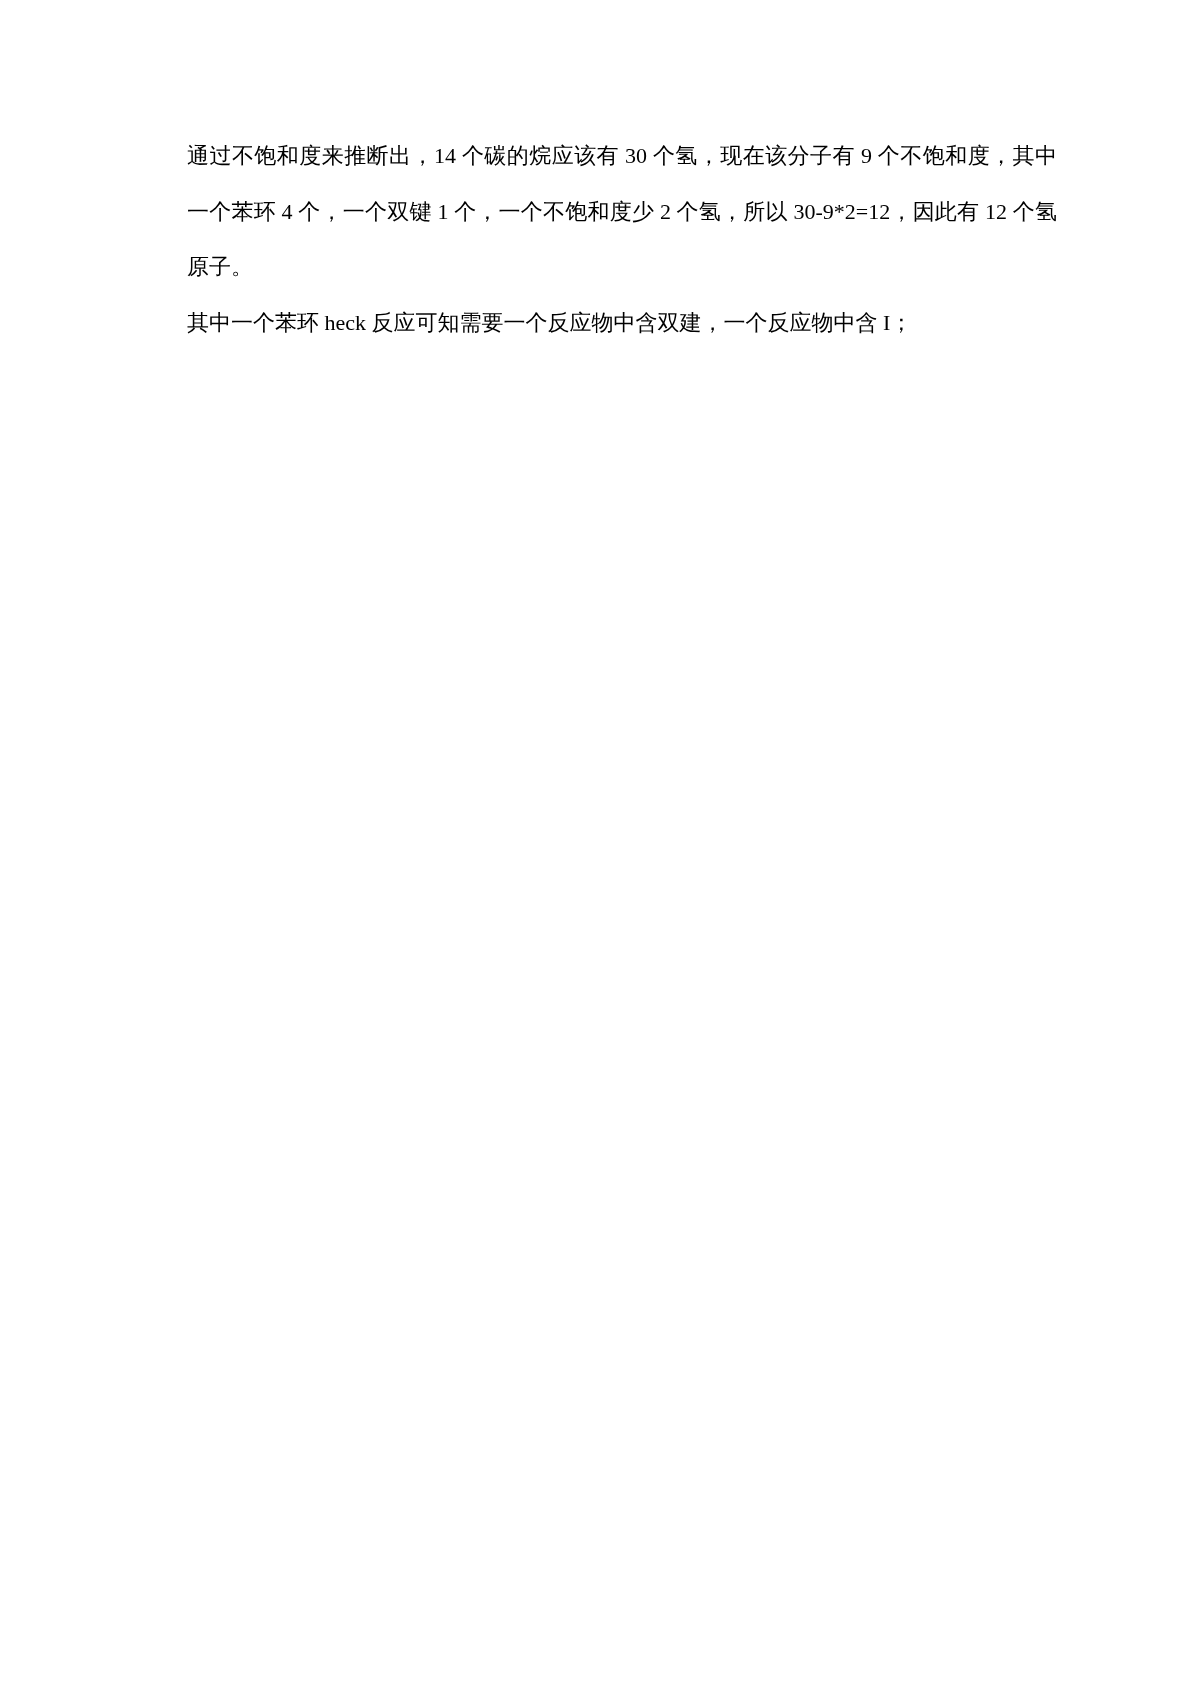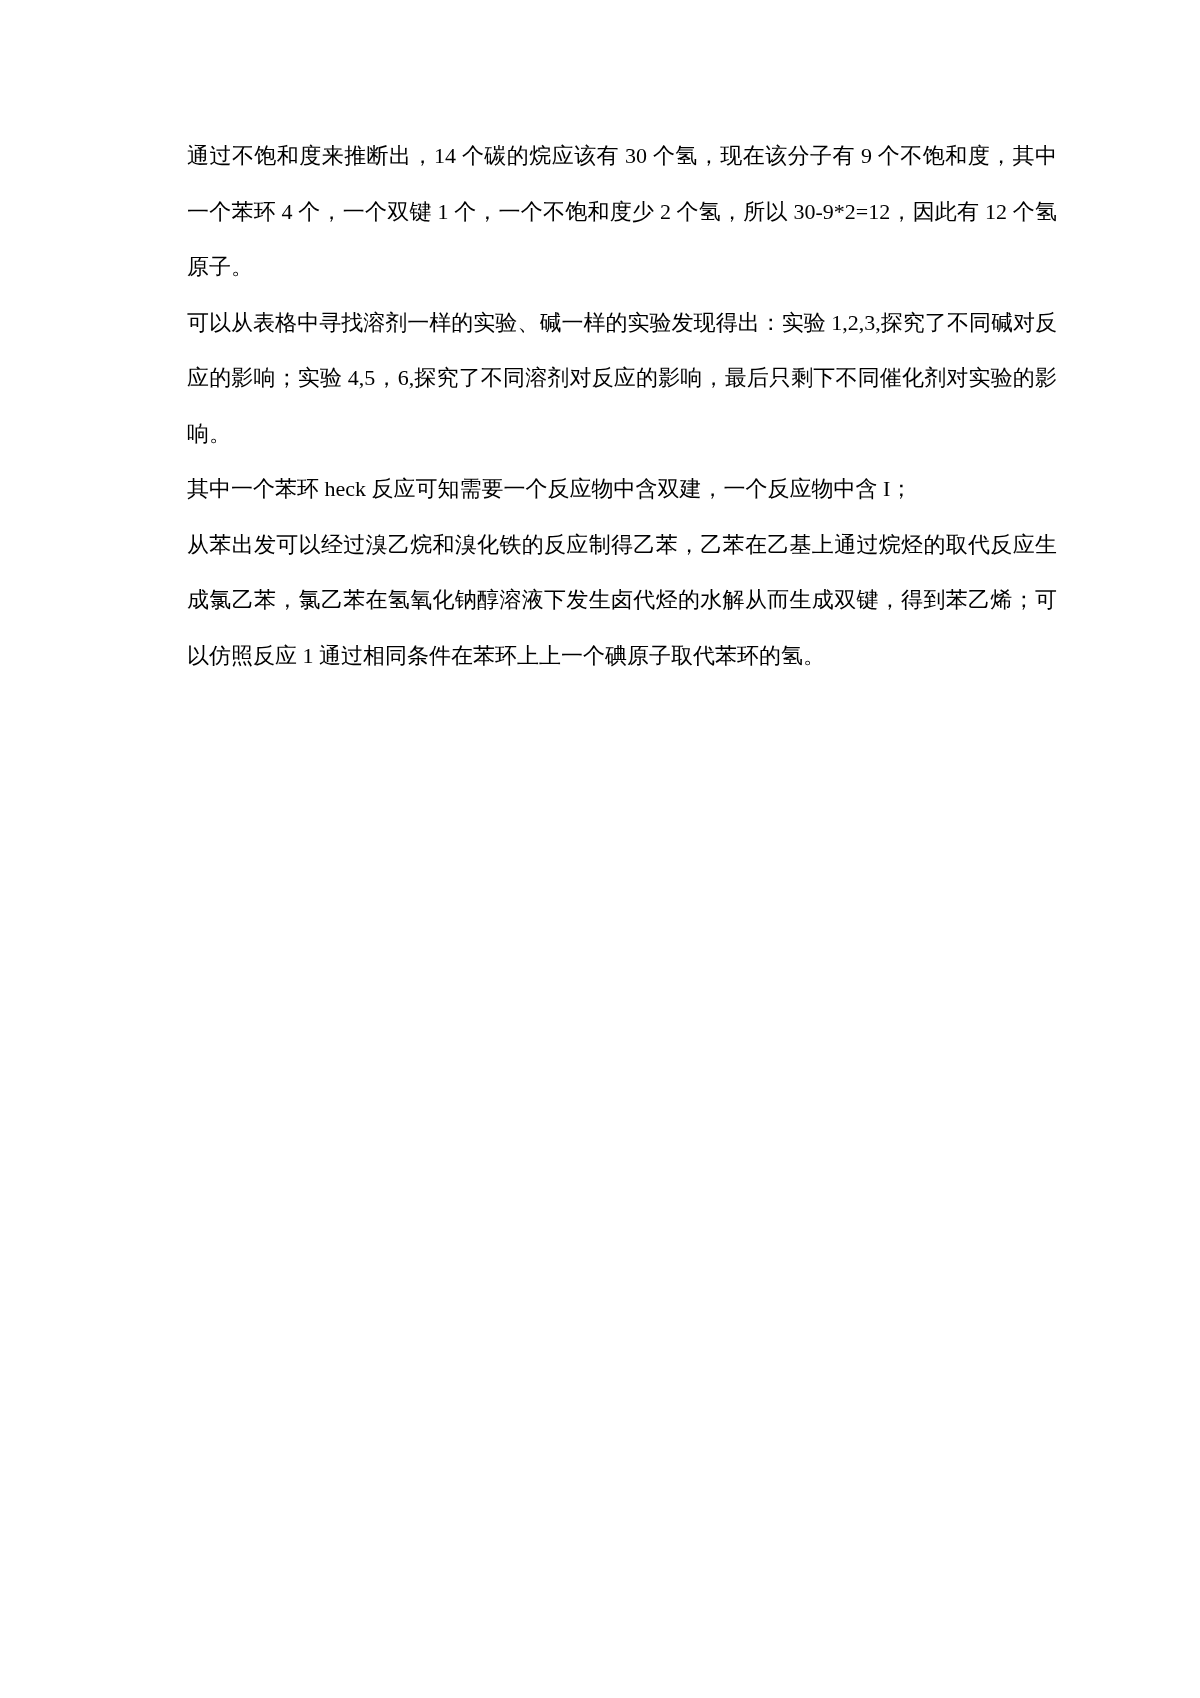--- a/index.html
+++ b/index.html
@@ -39,22 +39,20 @@
   }
 </style>
 </head>
 <body>
 
 <div class="page">
   <div class="content">
 
     <p>通过不饱和度来推断出，14 个碳的烷应该有 30 个氢，现在该分子有 9 个不饱和度，其中一个苯环 4 个，一个双键 1 个，一个不饱和度少 2 个氢，所以 30-9*2=12，因此有 12 个氢原子。</p>
 
-    <p>可以从表格中寻找溶剂一样的实验、碱一样的实验发现得出：实验 1,2,3,探究了不同碱对反应的影响；实验 4,5，6,探究了不同溶剂对反应的影响，最后只剩下不同催化剂对实验的影响。</p>
 
 
     <p>其中一个苯环 heck 反应可知需要一个反应物中含双建，一个反应物中含 I；</p>
 
-    <p>从苯出发可以经过溴乙烷和溴化铁的反应制得乙苯，乙苯在乙基上通过烷烃的取代反应生成氯乙苯，氯乙苯在氢氧化钠醇溶液下发生卤代烃的水解从而生成双键，得到苯乙烯；可以仿照反应 1 通过相同条件在苯环上上一个碘原子取代苯环的氢。</p>
 
 
   </div>
 </div>
 
 </body></html>

